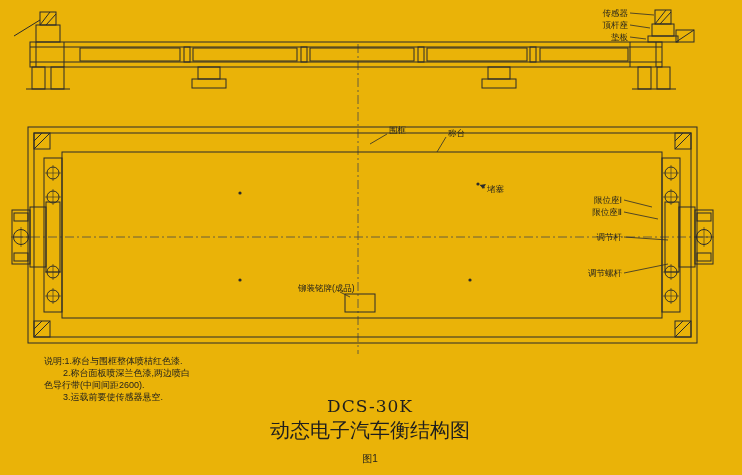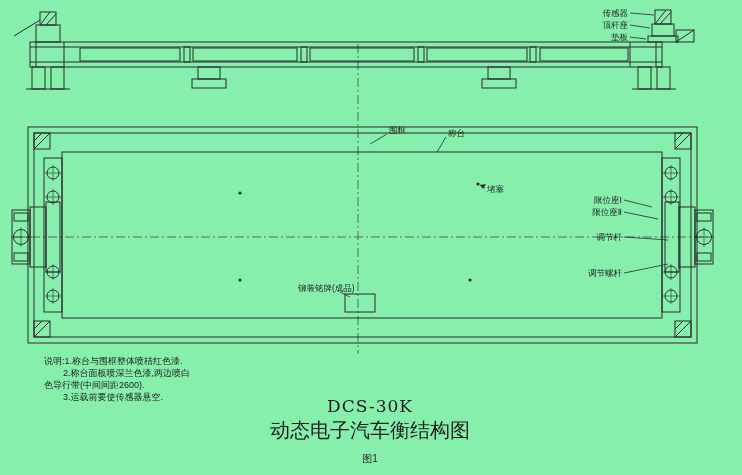--- a/index.html
+++ b/index.html
@@ -1,16 +1,16 @@
 <!DOCTYPE html>
 <html><head>
 <meta charset="utf-8">
 <style>
   html,body{margin:0;padding:0;background:#ffffff;}
-  .page{position:relative;width:742px;height:475px;background:#86efac;overflow:hidden;
+  .page{position:relative;width:742px;height:475px;background:#eab308;overflow:hidden;
         font-family:"Liberation Sans", sans-serif;}
   svg{display:block;}
   text{fill:#1e1e1e;font-family:"Liberation Sans", sans-serif;}
   .lbl{font-size:8.5px;}
   .note{font-size:9px;}
   .title-model{font-size:17px;font-family:"DejaVu Serif", serif;letter-spacing:1px;}
   .title-name{font-size:20px;}
   .title-fig{font-size:10px;}
 </style>
 </head>

